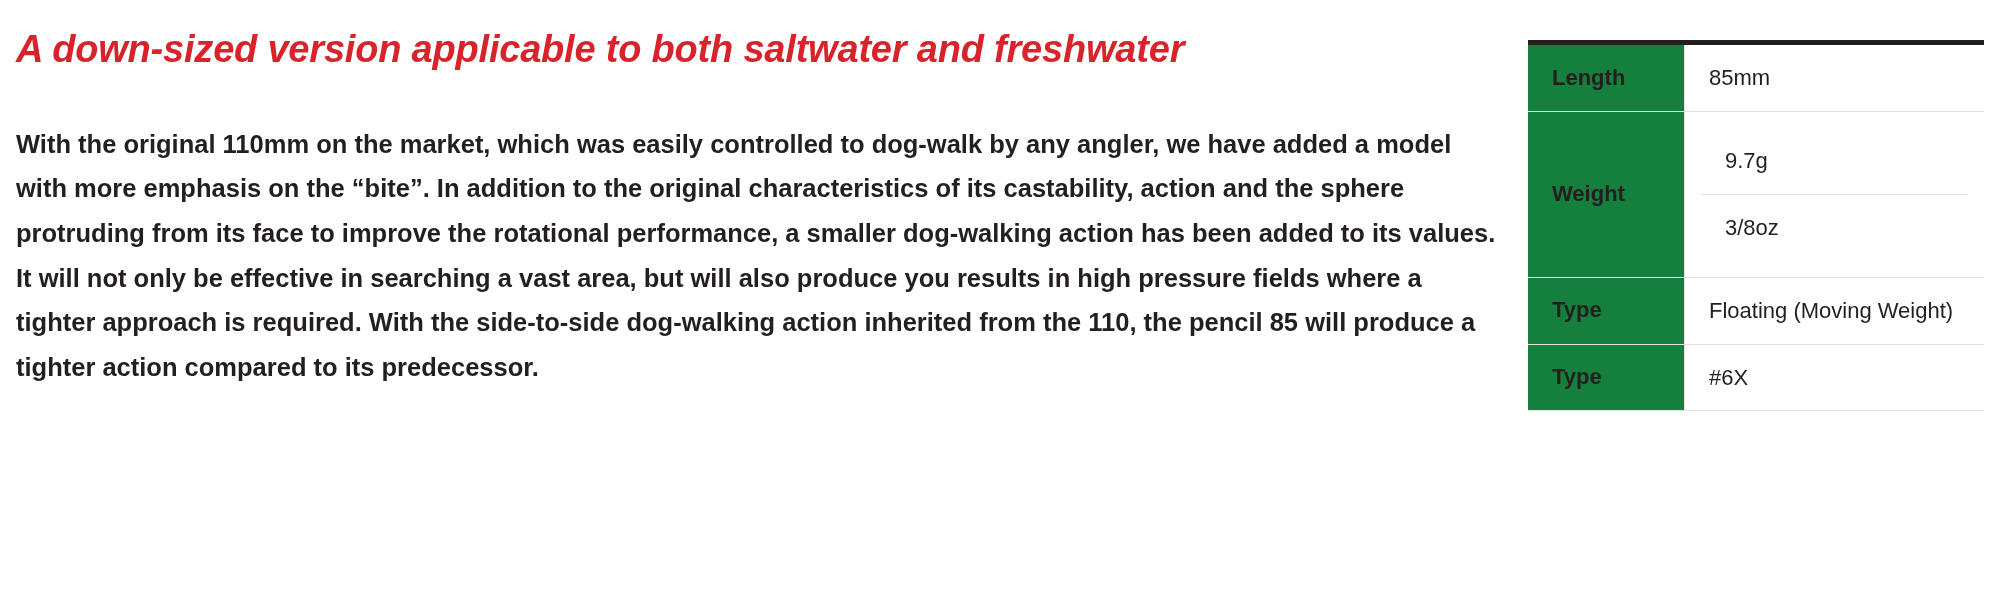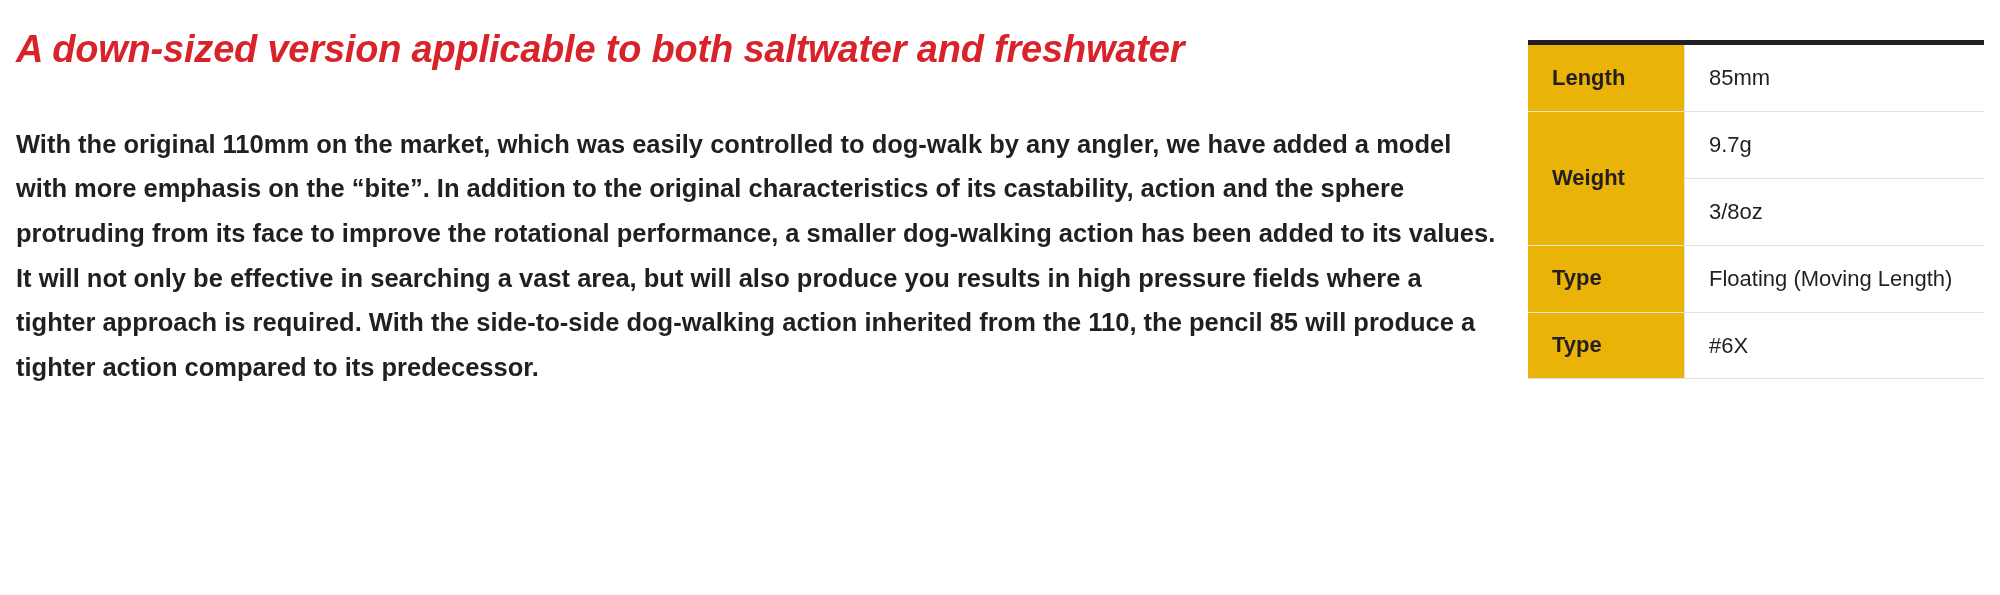--- a/index.html
+++ b/index.html
@@ -56,21 +56,21 @@
     table-layout: fixed;
     border-top: 5px solid #231f20;
   }
   .spec-table td {
     border-bottom: 1px solid #e2e2e2;
     padding: 0;
     vertical-align: middle;
   }
   td.label-cell {
     width: 132px;
-    background: #eab308;
+    background: #15803d;
     border-right: 1px solid #e2e2e2;
     font-size: 22px;
     font-weight: 700;
     color: #231f20;
     padding: 0 0 0 24px;
     line-height: 1.3;
   }
   td.value-cell {
     font-size: 22px;
     font-weight: 400;
@@ -111,37 +111,37 @@
                 <tr>
                   <td class="value-cell">85mm</td>
                 </tr>
               </tbody>
             </table>
           </td>
         </tr>
 
         <tr>
           <td class="label-cell">Weight</td>
-          <td style="padding:0;">
+          <td style="padding:16px;">
             <table class="nested">
               <tbody>
                 <tr>
                   <td class="value-cell">9.7g</td>
                 </tr>
                 <tr>
                   <td class="value-cell">3/8oz</td>
                 </tr>
               </tbody>
             </table>
           </td>
         </tr>
 
         <tr>
           <td class="label-cell">Type</td>
-          <td class="value-cell">Floating (Moving Length)</td>
+          <td class="value-cell">Floating (Moving Weight)</td>
         </tr>
 
         <tr>
           <td class="label-cell">Type</td>
           <td class="value-cell">#6X</td>
         </tr>
       </tbody>
     </table>
   </div>
 

